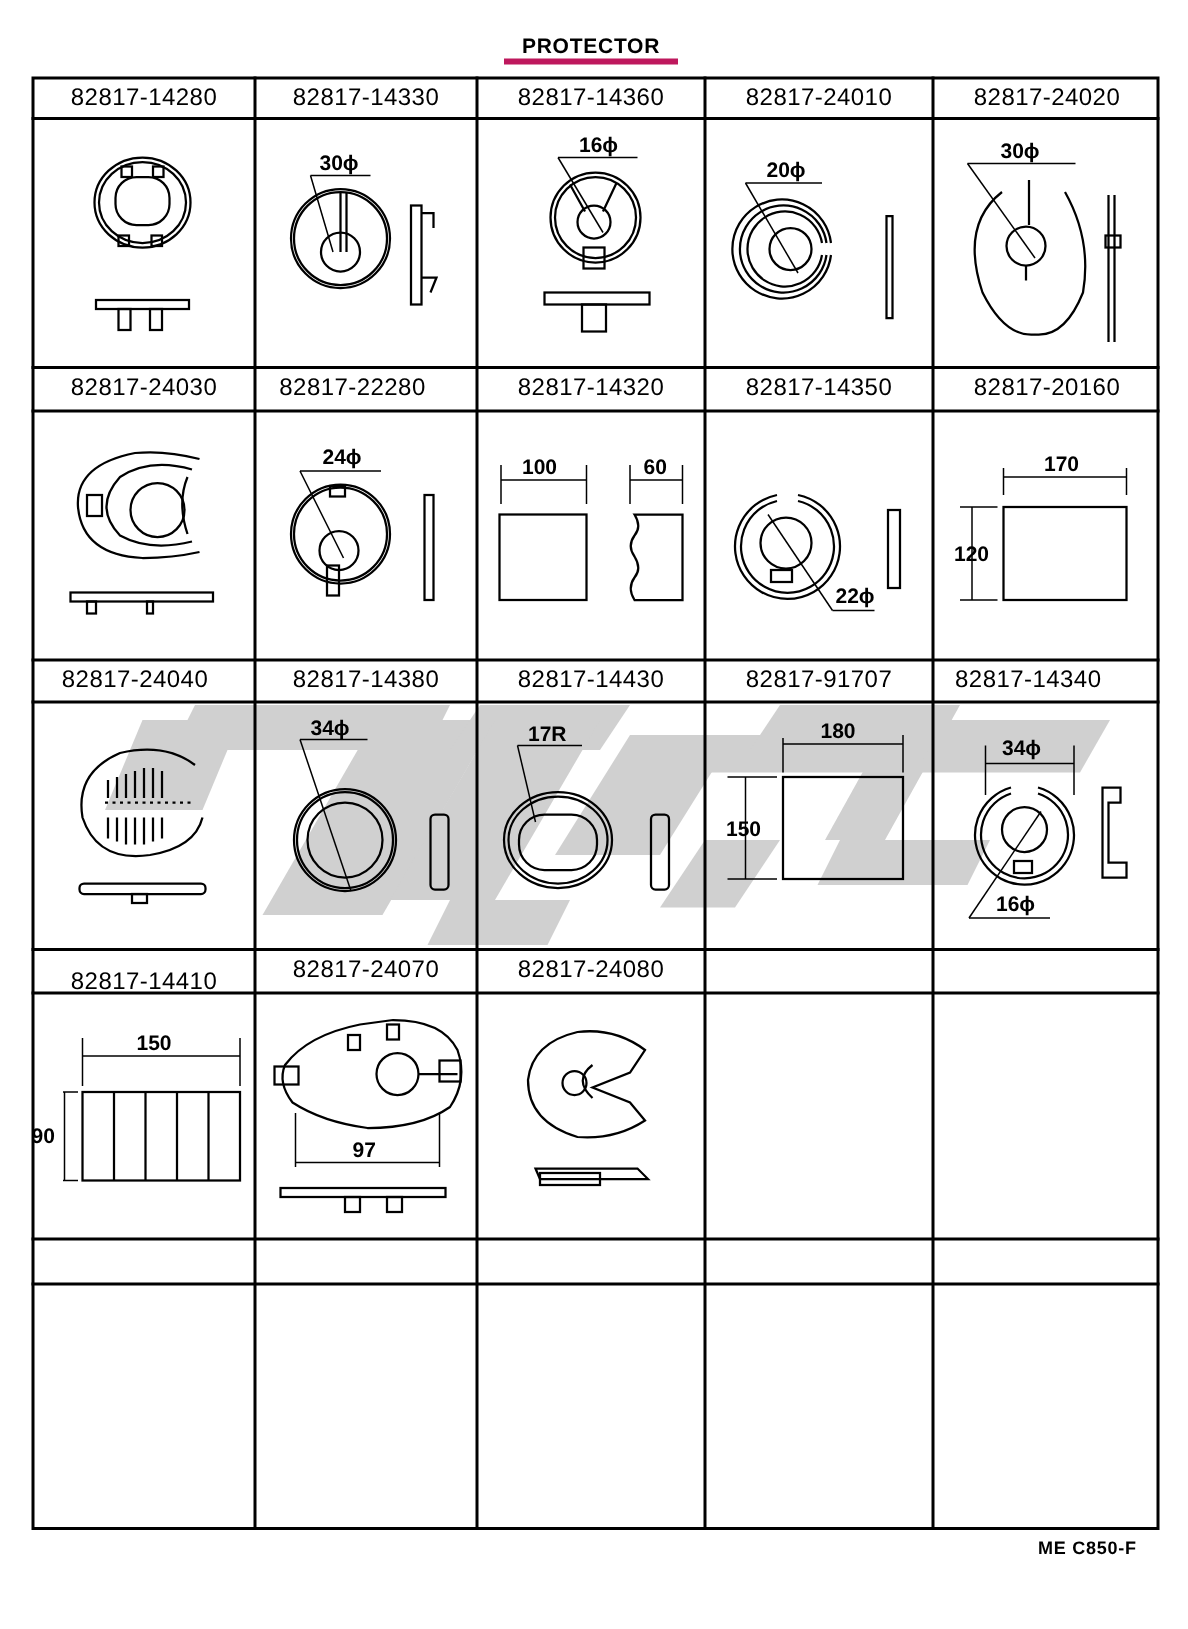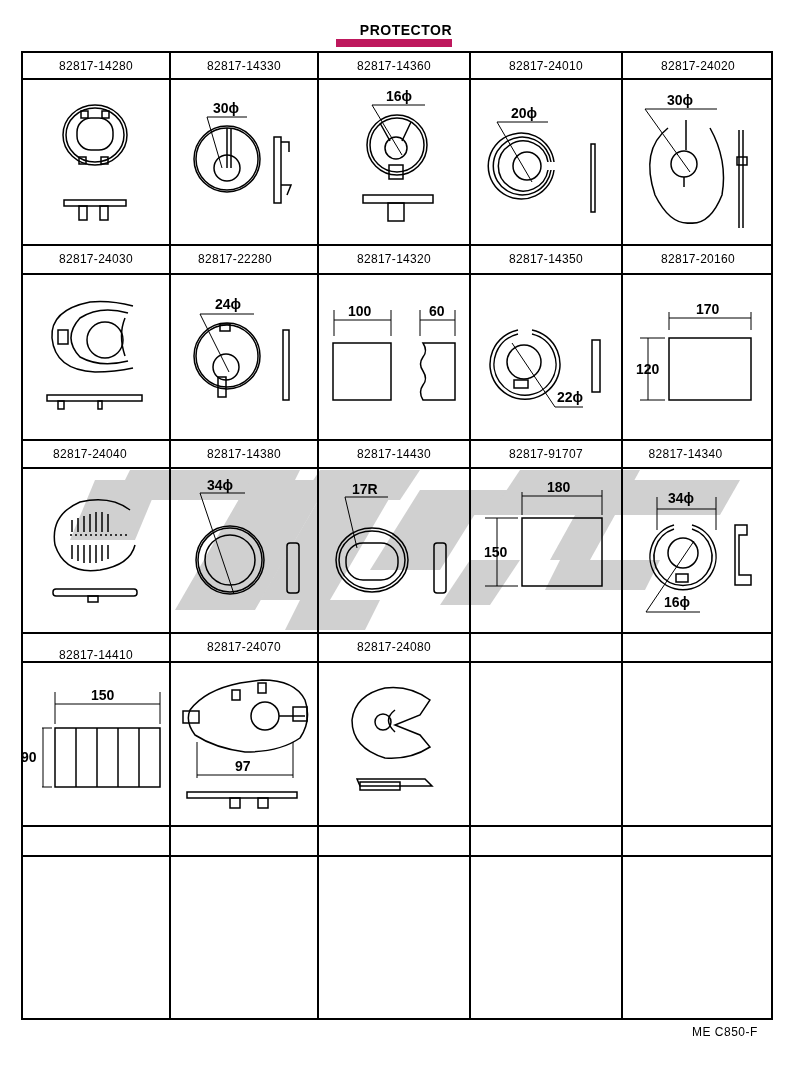--- a/index.html
+++ b/index.html
@@ -1,23 +1,23 @@
 <!DOCTYPE html>
 <html><head>
 <meta charset="utf-8">
 <style>
   html,body{margin:0;padding:0;background:#fff;}
   body{width:792px;height:1086px;position:relative;overflow:hidden;font-family:"Liberation Sans",sans-serif;color:#000;}
-  .title{position:absolute;left:336px;top:22px;width:116px;text-align:right;font-weight:bold;font-size:14px;letter-spacing:0.5px;border-bottom:8px solid #be185d;line-height:17px;}
+  .title{position:absolute;left:336px;top:22px;width:116px;text-align:center;font-weight:bold;font-size:14px;letter-spacing:0.5px;border-bottom:4px solid #be185d;line-height:17px;}
   .grid{position:absolute;left:21px;top:51px;width:752px;height:969px;border:2px solid #000;box-sizing:border-box;}
   .hline{position:absolute;left:21px;width:752px;height:2px;background:#000;}
   .vline{position:absolute;top:51px;width:2px;height:969px;background:#000;}
-  .pn{position:absolute;height:28px;line-height:28px;text-align:center;font-size:12px;letter-spacing:0.3px;}
+  .pn{position:absolute;height:28px;line-height:28px;text-align:center;font-size:16px;letter-spacing:0.3px;}
   .dim{font-family:"Liberation Sans",sans-serif;font-size:14px;font-weight:bold;}
-  .footer{position:absolute;left:692px;top:1025px;font-size:12px;font-weight:normal;letter-spacing:0.5px;}
+  .footer{position:absolute;left:692px;top:1025px;font-size:12px;font-weight:bold;letter-spacing:0.5px;}
   .wm{position:absolute;left:0;top:0;}
 </style>
 </head>
 <body>
 
 <svg class="wm" width="792" height="1086">
   <g fill="#c8c8c8" opacity="0.85">
     <polygon points="95,480 160,480 135,540 70,540"></polygon>
     <polygon points="95,480 330,480 310,515 75,515" opacity="0"></polygon>
     <polygon points="130,470 300,470 285,500 115,500"></polygon>

